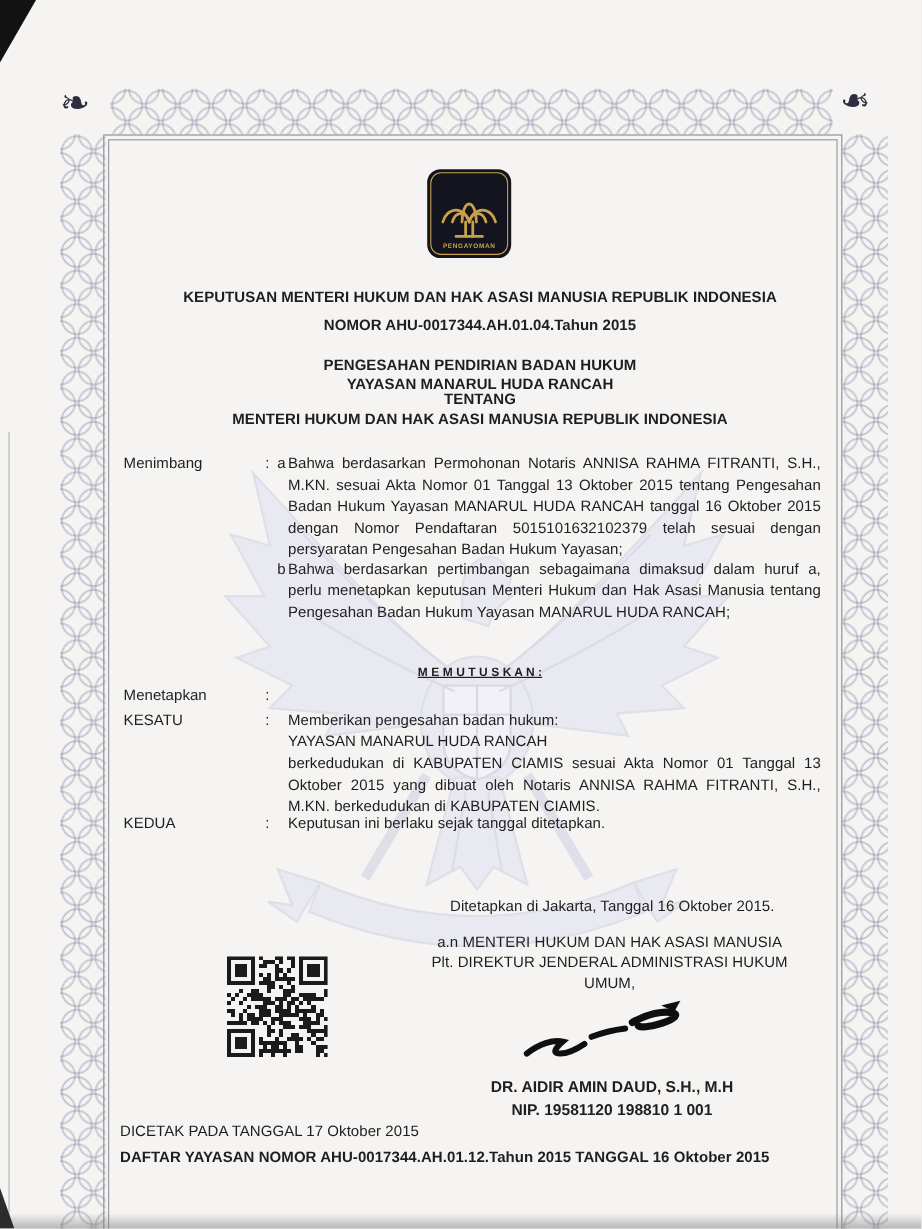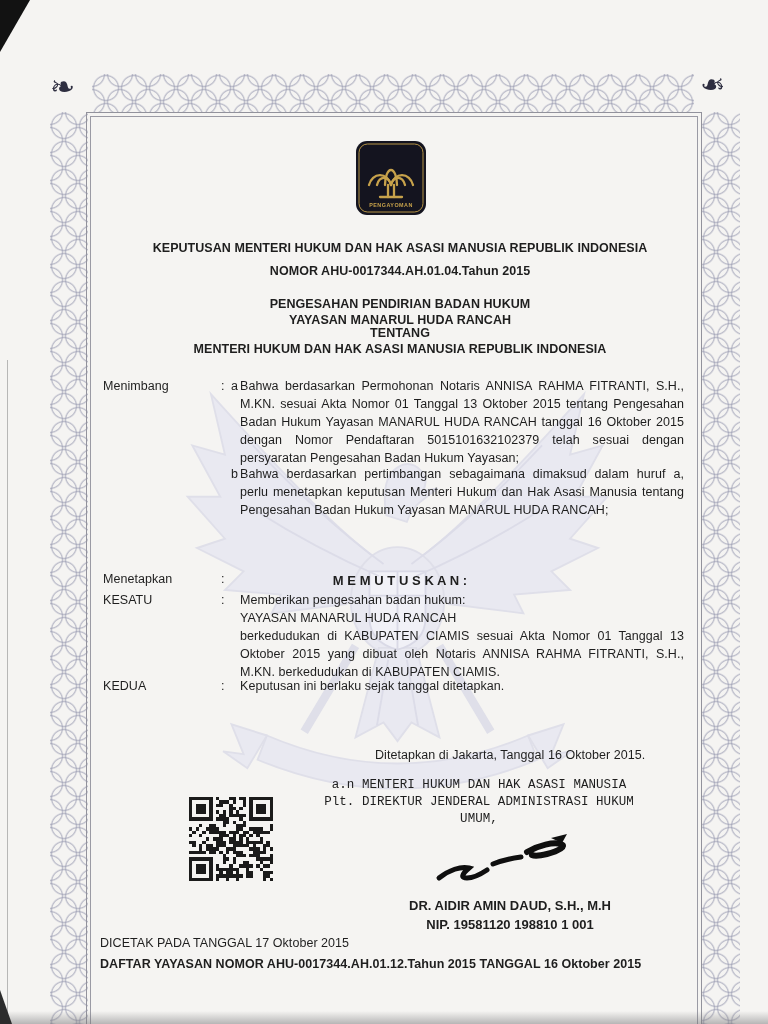--- a/index.html
+++ b/index.html
@@ -107,40 +107,40 @@
   <div class="abs t title-line" style="top:311px;">YAYASAN MANARUL HUDA RANCAH</div>
   <div class="abs t title-line" style="top:340px;">MENTERI HUKUM DAN HAK ASASI MANUSIA REPUBLIK INDONESIA</div>
 
   <div class="abs t label-col" style="top:377px;">Menimbang</div>
   <div class="abs t colon-col" style="top:377px;">:</div>
   <div class="abs t marker-col" style="top:377px;">a</div>
   <div class="abs t txtcol just" style="top:377px;">Bahwa berdasarkan Permohonan Notaris ANNISA RAHMA FITRANTI, S.H., M.KN. sesuai Akta Nomor 01 Tanggal 13 Oktober 2015 tentang Pengesahan Badan Hukum Yayasan MANARUL HUDA RANCAH tanggal 16 Oktober 2015 dengan Nomor Pendaftaran 5015101632102379 telah sesuai dengan persyaratan Pengesahan Badan Hukum Yayasan;</div>
   <div class="abs t marker-col" style="top:465px;">b</div>
   <div class="abs t txtcol just" style="top:465px;">Bahwa berdasarkan pertimbangan sebagaimana dimaksud dalam huruf a, perlu menetapkan keputusan Menteri Hukum dan Hak Asasi Manusia tentang Pengesahan Badan Hukum Yayasan MANARUL HUDA RANCAH;</div>
 
-  <div class="abs t title-line" style="top:572px;font-size:13px;">M E M U T U S K A N :</div>
+  <div class="abs t title-line" style="top:552px;font-size:10px;text-decoration:underline;">M E M U T U S K A N :</div>
 
   <div class="abs t label-col" style="top:570px;">Menetapkan</div>
   <div class="abs t colon-col" style="top:570px;">:</div>
 
   <div class="abs t label-col" style="top:591px;">KESATU</div>
   <div class="abs t colon-col" style="top:591px;">:</div>
   <div class="abs t txtcol" style="top:591px;">
     <div>Memberikan pengesahan badan hukum:</div>
     <div>YAYASAN MANARUL HUDA RANCAH</div>
     <div class="just">berkedudukan di KABUPATEN CIAMIS sesuai Akta Nomor 01 Tanggal 13 Oktober 2015 yang dibuat oleh Notaris ANNISA RAHMA FITRANTI, S.H., M.KN. berkedudukan di KABUPATEN CIAMIS.</div>
   </div>
 
   <div class="abs t label-col" style="top:677px;">KEDUA</div>
   <div class="abs t colon-col" style="top:677px;">:</div>
   <div class="abs t txtcol" style="top:677px;">Keputusan ini berlaku sejak tanggal ditetapkan.</div>
 
   <div class="abs t z3" style="left:375px;top:746px;">Ditetapkan di Jakarta, Tanggal 16 Oktober 2015.</div>
 
-  <div class="abs t sig-center" style="left:314px;top:777px;width:330px;line-height:17px;font-family:Liberation Mono, monospace;">
+  <div class="abs t sig-center" style="left:343px;top:777px;width:330px;line-height:17px;">
     <div>a.n MENTERI HUKUM DAN HAK ASASI MANUSIA</div>
     <div>Plt. DIREKTUR JENDERAL ADMINISTRASI HUKUM UMUM,</div>
   </div>
 
   <svg class="abs" style="left:425px;top:828px;z-index:3;" width="150" height="62" viewBox="0 0 150 62">
     <g fill="none" stroke="#0f0f0f" stroke-linecap="round">
       <path stroke-width="5" d="M14 50 c10 -8 22 -12 30 -10 c-8 7 -8 10 -2 10 c7 0 14 -4 20 -8"></path>
       <path stroke-width="5" d="M68 36 c10 -4 20 -6 28 -7"></path>
       <path stroke-width="6" d="M102 24 c12 -7 26 -10 34 -8 c6 2 -2 7 -14 10 c-8 2 -13 2 -15 1"></path>
     </g>

